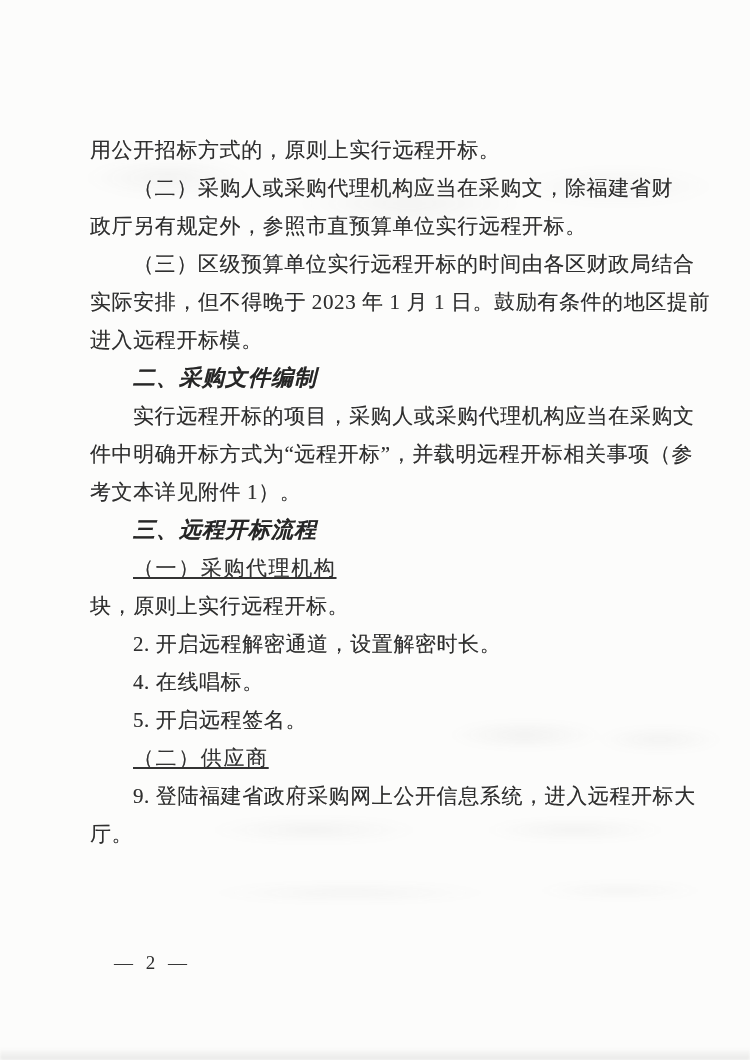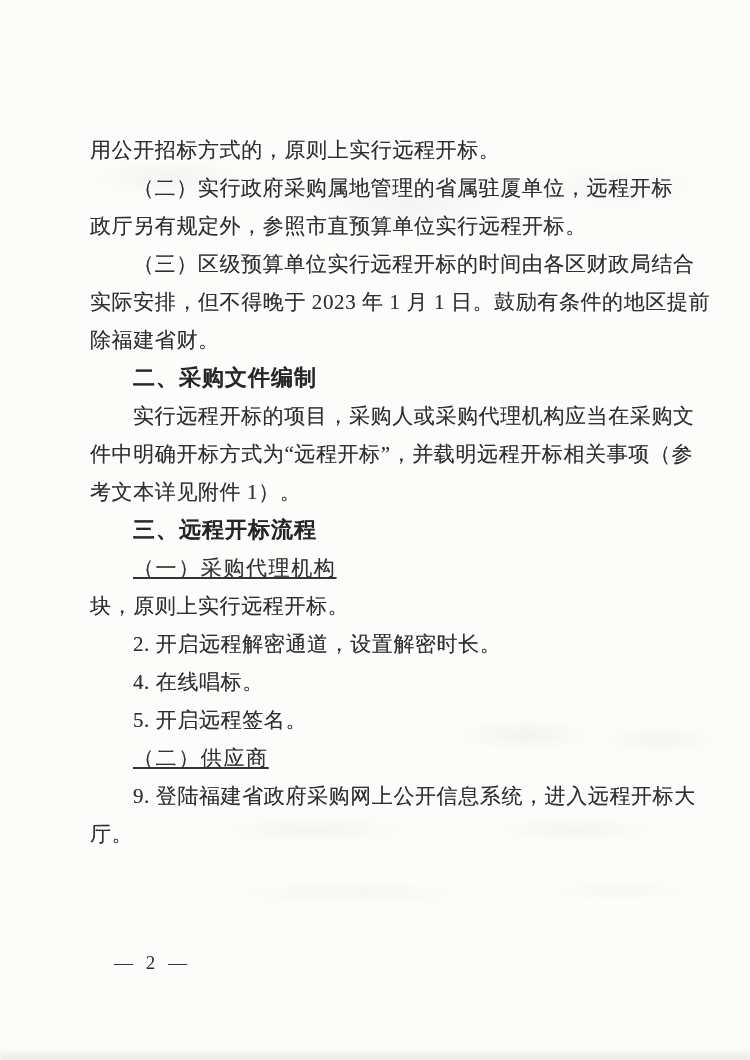--- a/index.html
+++ b/index.html
@@ -70,20 +70,21 @@
     letter-spacing: 0.6px;
     text-shadow: 0 0 0.5px rgba(40,40,40,0.45);
   }
   .line.indent { padding-left: 43px; }
   .line.heading {
     font-family: "Liberation Sans", sans-serif;
     font-weight: bold;
     font-size: 22px;
     letter-spacing: 1px;
     color: #262626;
+    font-style: italic;
   }
   .line.kaiti {
     letter-spacing: 1.6px;
     color: #333333;
     text-decoration: underline;
   }
   .footer-pagenum {
     position: absolute;
     left: 114px;
     top: 952px;
@@ -99,25 +100,25 @@
 <div class="page">
 
   <div class="scan-noise noise-top"></div>
   <div class="scan-noise noise-mid"></div>
   <div class="scan-noise noise-low"></div>
   <div class="scan-noise noise-under"></div>
   <div class="scan-bottom-edge"></div>
 
   <div class="content">
       <div class="line body">用公开招标方式的，原则上实行远程开标。</div>
-      <div class="line body indent">（二）实行政府采购属地管理的省属驻厦单位，远程开标</div>
+      <div class="line body indent">（二）采购人或采购代理机构应当在采购文，除福建省财</div>
       <div class="line body">政厅另有规定外，参照市直预算单位实行远程开标。</div>
       <div class="line body indent">（三）区级预算单位实行远程开标的时间由各区财政局结合</div>
       <div class="line body">实际安排，但不得晚于 2023 年 1 月 1 日。鼓励有条件的地区提前</div>
-      <div class="line body">除福建省财。</div>
+      <div class="line body">进入远程开标模。</div>
       <div class="line heading indent">二、采购文件编制</div>
       <div class="line body indent">实行远程开标的项目，采购人或采购代理机构应当在采购文</div>
       <div class="line body">件中明确开标方式为“远程开标”，并载明远程开标相关事项（参</div>
       <div class="line body">考文本详见附件 1）。</div>
       <div class="line heading indent">三、远程开标流程</div>
       <div class="line kaiti indent">（一）采购代理机构</div>
       <div class="line body">块，原则上实行远程开标。</div>
       <div class="line body indent">2. 开启远程解密通道，设置解密时长。</div>
       <div class="line body indent">4. 在线唱标。</div>
       <div class="line body indent">5. 开启远程签名。</div>

